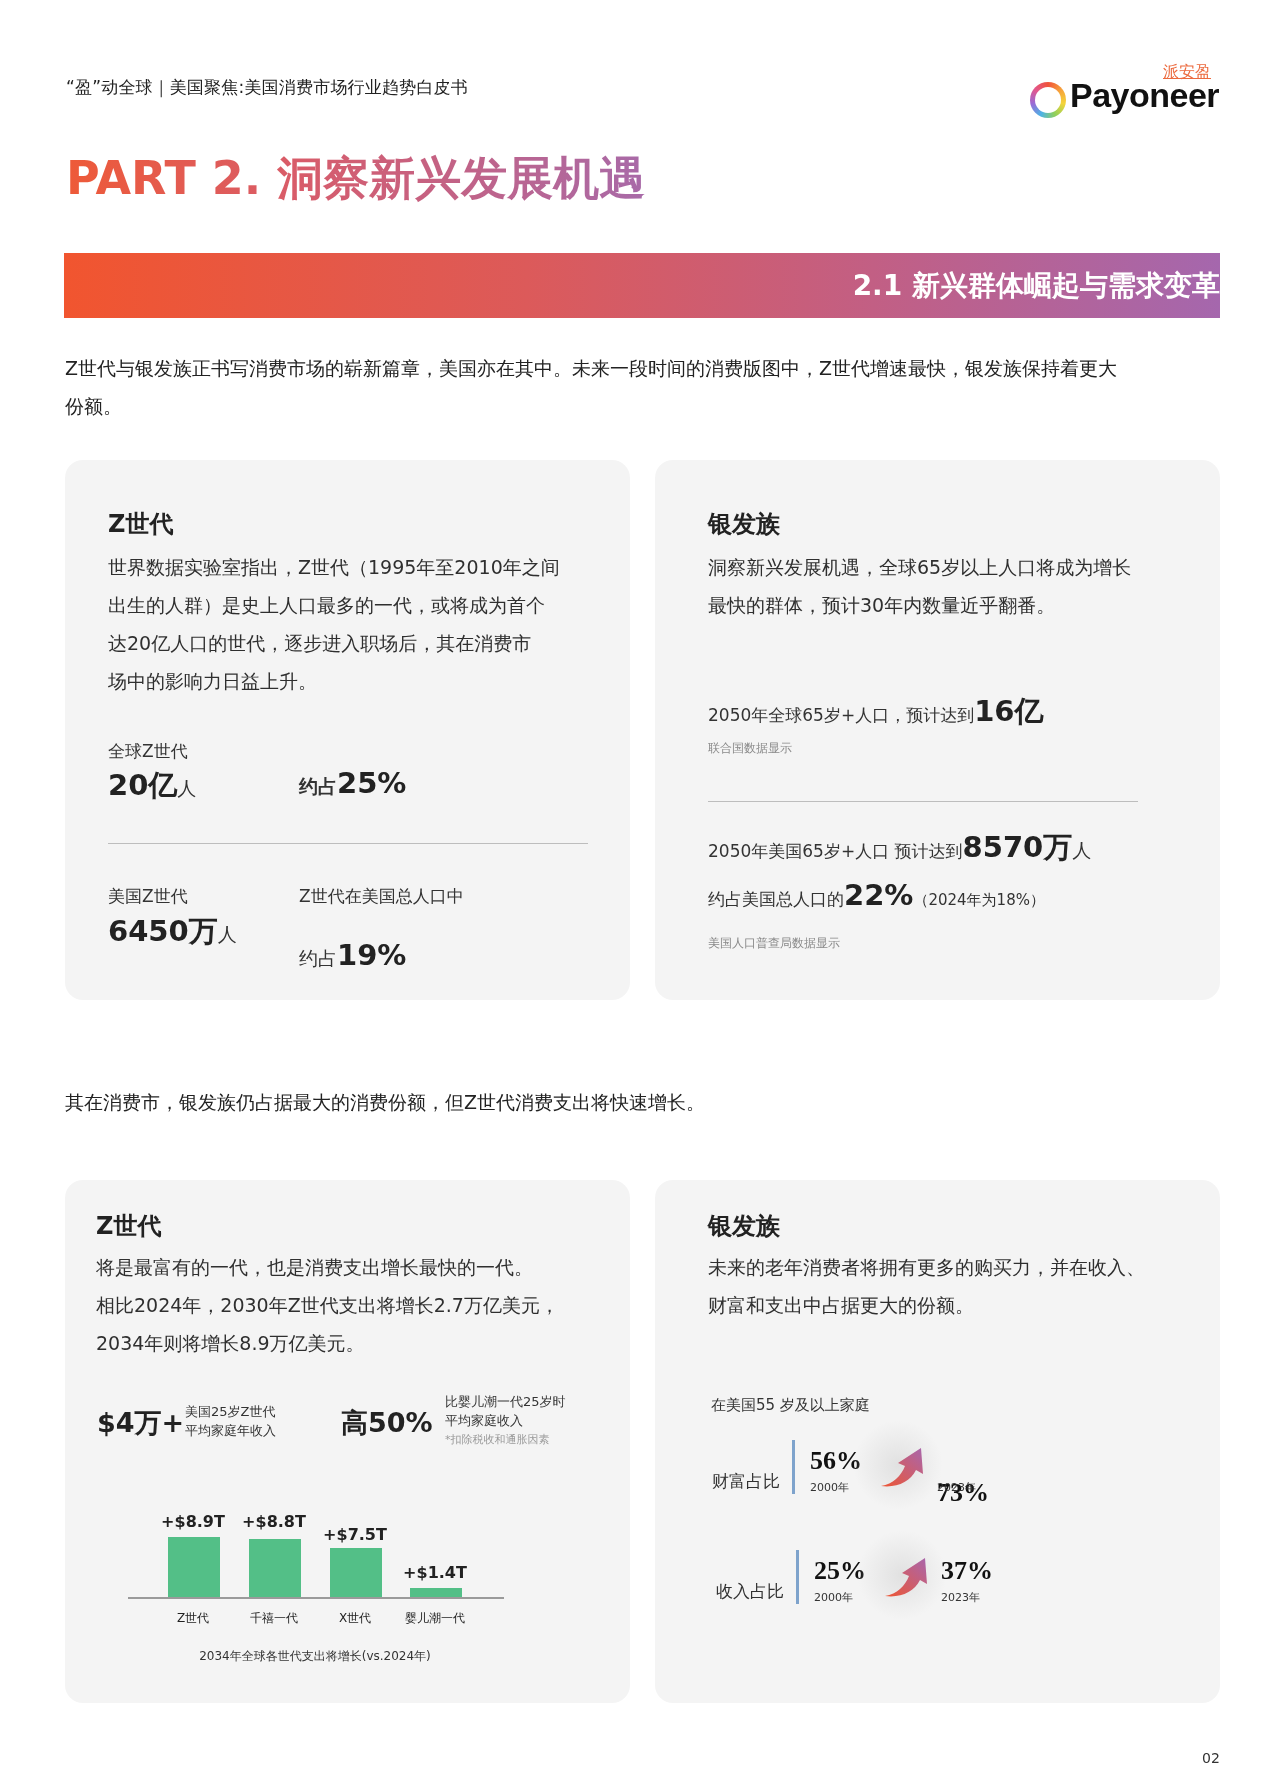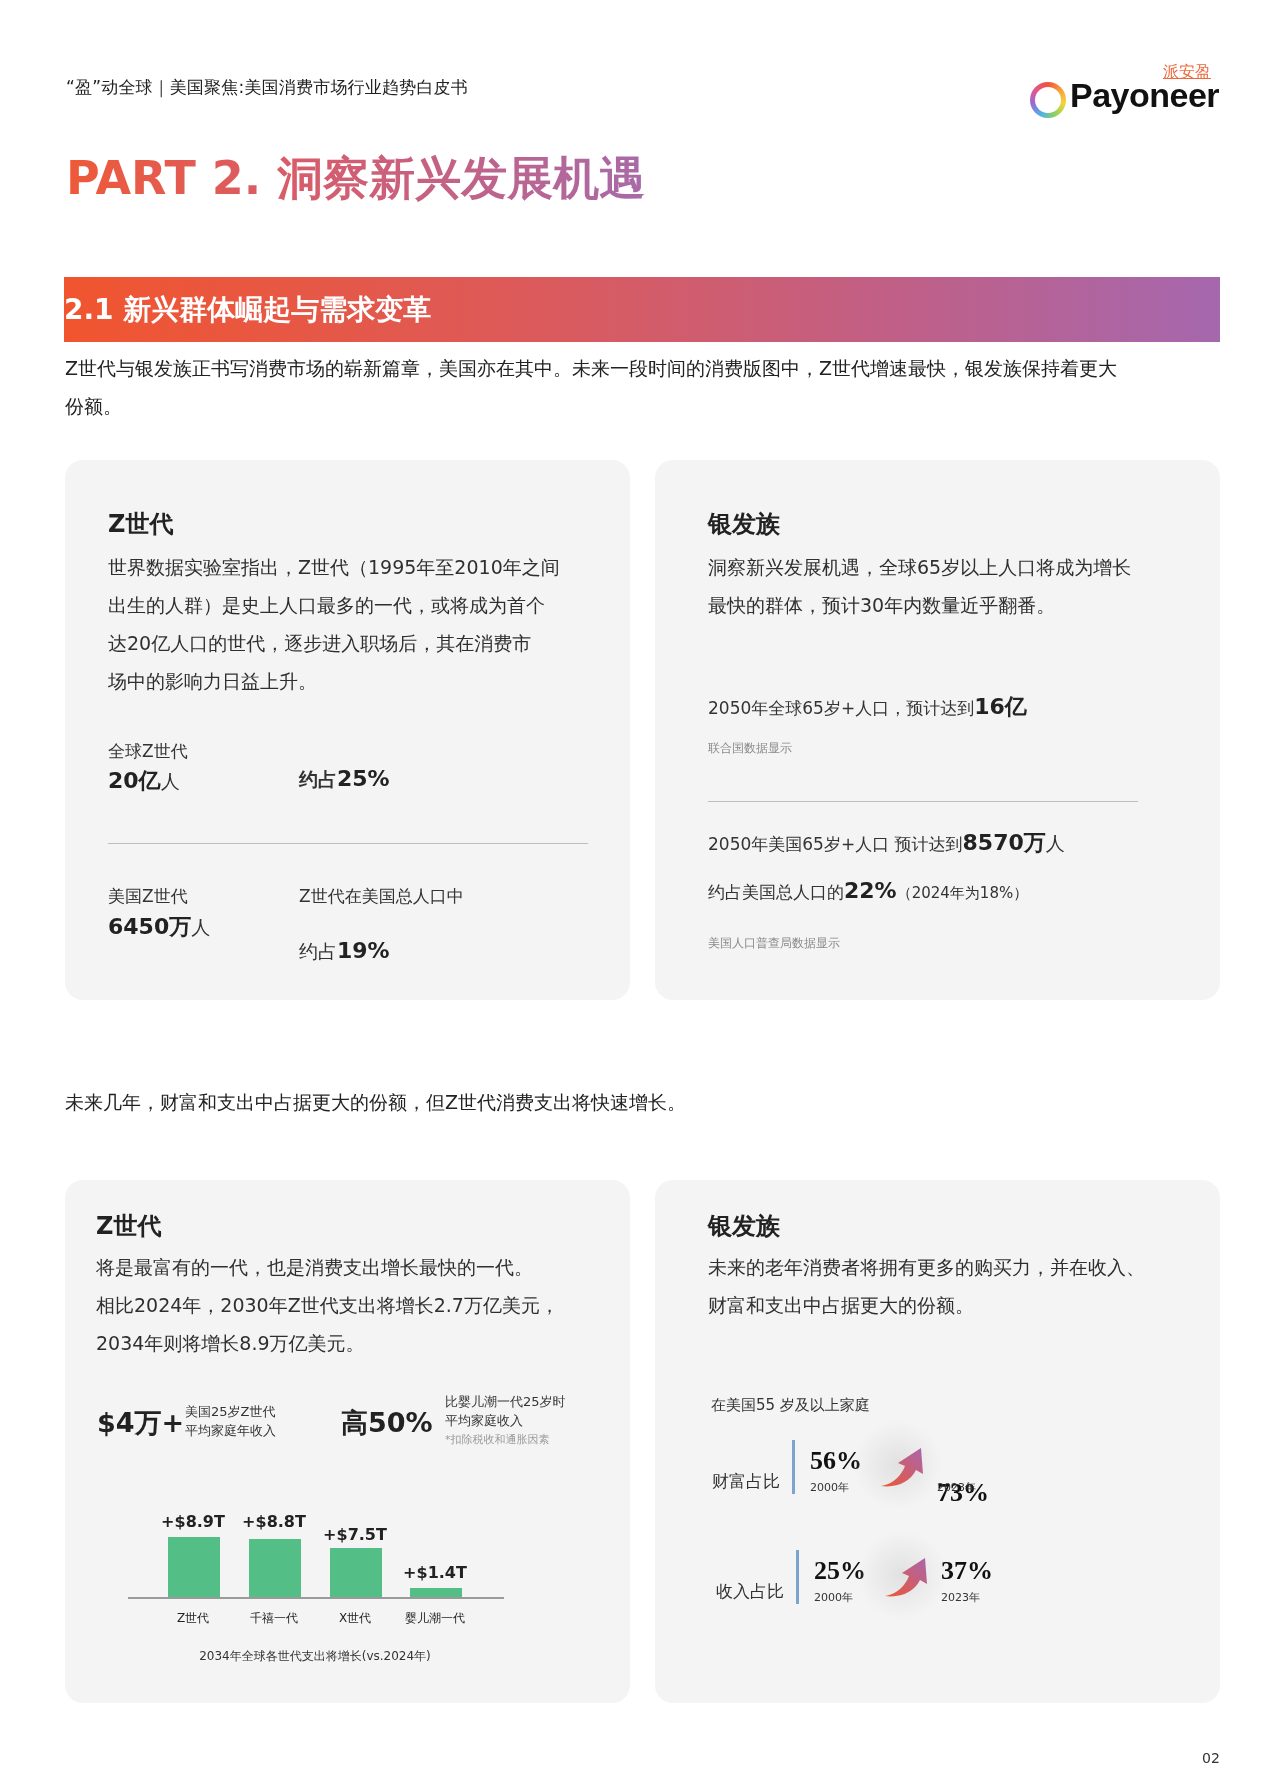--- a/index.html
+++ b/index.html
@@ -14,31 +14,31 @@
     background: conic-gradient(#f0533a, #f6a13a, #f4d43a, #8fd05a, #4db3e6, #9a6ad6, #e2568e, #f0533a); }
   .logo-ring::after { content: ""; position: absolute; left: 5px; top: 5px; width: 26px; height: 26px; border-radius: 50%; background: #fff; }
   .logo-word { position: absolute; left: 40px; top: 16px; font-size: 34px; font-weight: bold; color: #111; letter-spacing: -0.5px; font-family: "Liberation Sans", sans-serif; }
 
   .part-title { left: 66px; top: 148px; font-size: 46px; font-weight: bold;
     background: linear-gradient(90deg, #ee5a38 0%, #d85c6a 40%, #a86aa8 100%);
     -webkit-background-clip: text; background-clip: text; color: transparent; }
 
   .banner { left: 64px; top: 253px; width: 1156px; height: 65px;
     background: linear-gradient(90deg, #f1552f 0%, #dc5a5a 40%, #c25f84 70%, #a567ad 100%);
-    display: flex; align-items: center; justify-content: flex-start; margin-top: 24px; }
+    display: flex; align-items: center; justify-content: flex-end; }
   .banner span { color: #fff; font-size: 28px; font-weight: bold; }
 
   .para { left: 65px; font-size: 19px; line-height: 38px; color: #222; }
 
   .card { background: #f4f4f4; border-radius: 18px; }
 
   .c-title { font-size: 24px; font-weight: bold; color: #222; }
   .c-text { font-size: 19px; line-height: 38px; color: #2f2f2f; }
   .small { font-size: 17px; color: #333; }
-  .big { font-size: 22px; font-weight: bold; color: #222; }
+  .big { font-size: 29px; font-weight: bold; color: #222; }
   .unit { font-size: 19px; color: #333; }
   .src { font-size: 12px; color: #8a8a8a; }
   .divider { height: 1px; background: #bdbdbd; }
 
   .bar { background: #53bf87; }
   .bar-val { font-size: 16px; font-weight: bold; color: #222; text-align: center; width: 90px; }
   .bar-cat { font-size: 12px; color: #222; text-align: center; width: 90px; }
   .axis { height: 2px; background: #9a9a9a; }
 
   .pct { font-size: 26px; font-weight: bold; color: #111; font-family: Liberation Serif, serif; }
@@ -108,21 +108,21 @@
   <div class="abs divider" style="left:53px; top:341px; width:430px;"></div>
   <div class="abs" style="left:53px; top:368px; white-space:nowrap;">
     <span class="small">2050年美国65岁+人口  预计达到</span><span class="big">8570万</span><span class="unit">人</span>
   </div>
   <div class="abs" style="left:53px; top:418px; white-space:nowrap;">
     <span class="small">约占美国总人口的</span><span class="big">22%</span><span style="font-size:15px;color:#333;">（2024年为18%）</span>
   </div>
   <div class="abs src" style="left:53px; top:475px;">美国人口普查局数据显示</div>
 </div>
 
-<div class="abs para" style="top:1083px;">未来几年，财富和支出中占据更大的份额，但Z世代消费支出将快速增长。</div>
+<div class="abs para" style="top:1083px;">其在消费市，银发族仍占据最大的消费份额，但Z世代消费支出将快速增长。</div>
 
 <div class="abs card" style="left:65px; top:1180px; width:565px; height:523px;">
   <div class="abs c-title" style="left:31px; top:30px;">Z世代</div>
   <div class="abs c-text" style="left:31px; top:68px; width:520px;">
     <div>将是最富有的一代，也是消费支出增长最快的一代。</div>
     <div>相比2024年，2030年Z世代支出将增长2.7万亿美元，</div>
     <div>2034年则将增长8.9万亿美元。</div>
   </div>
   <div class="abs big" style="left:32px; top:225px; font-size:27px;">$4万+</div>
   <div class="abs" style="left:120px; top:222px; font-size:13px; line-height:19px; color:#333;">

